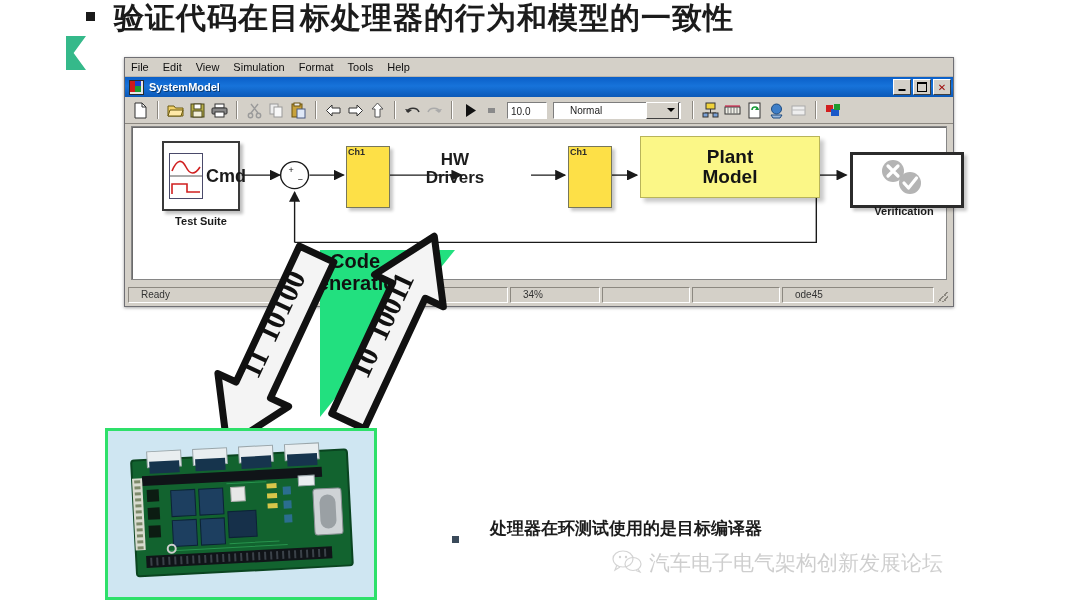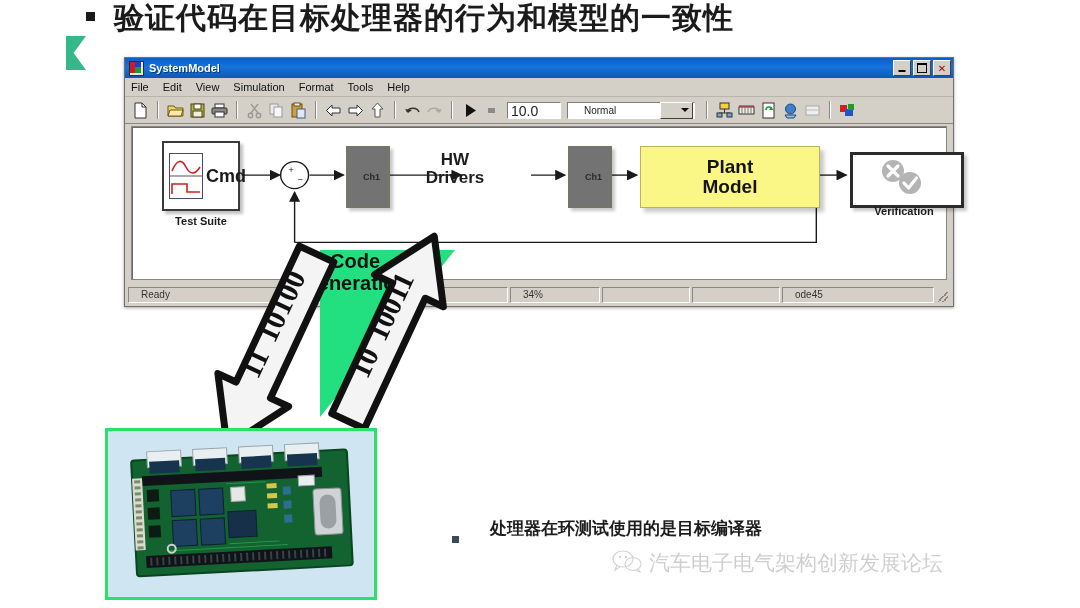--- a/index.html
+++ b/index.html
@@ -66,23 +66,23 @@
   .menu-item{font-size:11px;color:#101010;cursor:default;}
   #toolbar{
     height:26px;background:#d4d0c8;display:flex;align-items:center;
     padding-left:6px;gap:3px;border-bottom:1px solid #8b8780;
   }
   .tb-sep{width:1px;height:18px;background:#8c8880;
     border-right:1px solid #ffffff;margin:0 4px;flex:none;}
   .tb{width:19px;height:19px;flex:none;position:relative;}
   .tb svg{display:block;}
   #sim-time{
-    width:54px;height:17px;background:#ffffff;border:1px solid;
+    width:40px;height:17px;background:#ffffff;border:1px solid;
     border-color:#7d7d7d #ffffff #ffffff #7d7d7d;
-    font-size:14px;color:#222;padding:0 0 0 3px;line-height:17px;
+    font-size:10px;color:#222;padding:0 0 0 3px;line-height:17px;
     box-sizing:border-box;margin:11px 3px;flex:none;
   }
   #sim-mode{
     width:128px;height:17px;background:#ffffff;border:1px solid;
     border-color:#7d7d7d #ffffff #ffffff #7d7d7d;
     font-size:10px;color:#222;line-height:17px;box-sizing:border-box;
     display:flex;align-items:center;flex:none;margin-right:4px;
   }
   #sim-mode span{flex:1;padding-left:16px;}
   #sim-mode .arrow{
@@ -130,24 +130,24 @@
     border:2px solid #3a3a3a;box-shadow:3px 3px 3px rgba(0,0,0,.25);
     display:flex;align-items:center;
   }
   #ts-icon{width:32px;height:44px;margin-left:5px;border:1px solid #4a4a6a;flex:none;}
   #ts-cmd{font-size:18px;font-weight:700;color:#1b1b1b;margin-left:3px;}
   .blk-label{
     position:absolute;font-size:11px;font-weight:700;color:#1b1b1b;
     white-space:nowrap;text-align:center;
   }
   .ch-blk{
-    width:44px;height:62px;background:#737373;border:1px solid #77775a;
+    width:44px;height:62px;background:#fde047;border:1px solid #77775a;
     box-shadow:3px 3px 3px rgba(0,0,0,.22);
     font-size:9px;font-weight:700;color:#2a2a2a;
-    display:flex;align-items:center;padding-left:16px;box-sizing:border-box;
+    display:flex;padding-left:1px;box-sizing:border-box;
   }
   #blk-plant{
     width:180px;height:62px;background:#fbf787;border:1px solid #b8b45a;
     box-shadow:4px 4px 4px rgba(0,0,0,.22);
     display:flex;align-items:center;justify-content:center;
     font-size:19px;font-weight:700;line-height:1.05;color:#141414;
     text-align:center;
   }
   #blk-verif{
     width:108px;height:50px;background:#ffffff;border:3px solid #2b2b2b;
@@ -186,41 +186,41 @@
   }
 </style>
 </head>
 <body>
 
 <div id="slide-bullet"></div>
 <div id="slide-title">验证代码在目标处理器的行为和模型的一致性</div>
 <div id="deco-bracket"></div>
 
 <div id="model-window">
-
-  <div id="titlebar">
-    <span id="app-icon">
-      <i class="r"></i>
-        <i class="b"></i>
-        <i class="g"></i>
-    </span>
-    <span id="win-title">SystemModel</span>
-    <span class="win-btn min"></span>
-    <span class="win-btn max"></span>
-    <span class="win-btn close">✕</span>
-  </div>
 
   <div id="menubar">
     <span class="menu-item">File</span>
     <span class="menu-item">Edit</span>
     <span class="menu-item">View</span>
     <span class="menu-item">Simulation</span>
     <span class="menu-item">Format</span>
     <span class="menu-item">Tools</span>
     <span class="menu-item">Help</span>
+  </div>
+
+  <div id="titlebar">
+    <span id="app-icon">
+      <i class="r"></i>
+        <i class="b"></i>
+        <i class="g"></i>
+    </span>
+    <span id="win-title">SystemModel</span>
+    <span class="win-btn min"></span>
+    <span class="win-btn max"></span>
+    <span class="win-btn close">✕</span>
   </div>
 
   <div id="toolbar">
     <span class="tb">
       <svg width="19" height="19" viewBox="0 0 19 19">
           <path d="M4 2h7l4 4v11H4z" fill="#fff" stroke="#333"></path>
           <path d="M11 2v4h4" fill="none" stroke="#333"></path>
         </svg>
     </span>
     <span class="tb-sep"></span>
@@ -398,21 +398,21 @@
 
     <div id="hw-drivers" style="left:268px;top:24px;width:110px;">
       <span>HW</span><br>
       <span>Drivers</span>
     </div>
 
     <div class="blk ch-blk" style="left:436px;top:19px;">
       <span>Ch1</span>
     </div>
 
-    <div class="blk" id="blk-plant" style="left:508px;top:19px;">
+    <div class="blk" id="blk-plant" style="left:508px;top:9px;">
       <div>
         <span>Plant</span><br>
         <span>Model</span>
       </div>
     </div>
 
     <div id="blk-verif" style="left:718px;top:25px;">
       <svg width="100" height="44" viewBox="0 0 100 44">
         <g>
           <circle cx="40" cy="16" r="11" fill="#b4b4b4"></circle>

